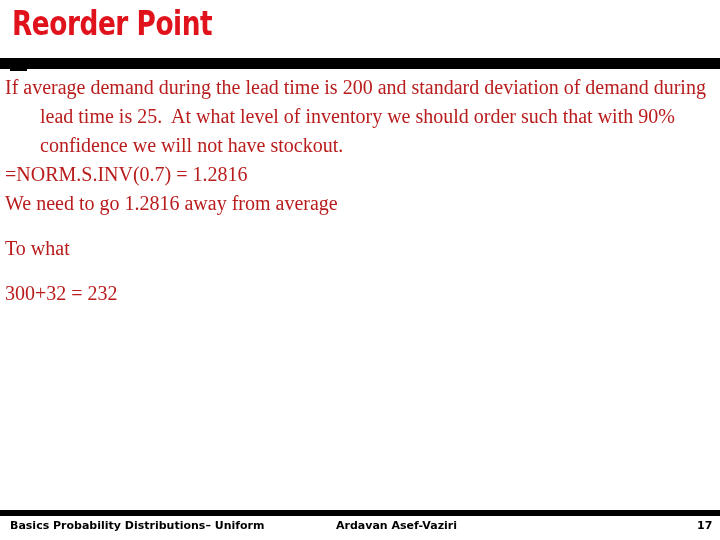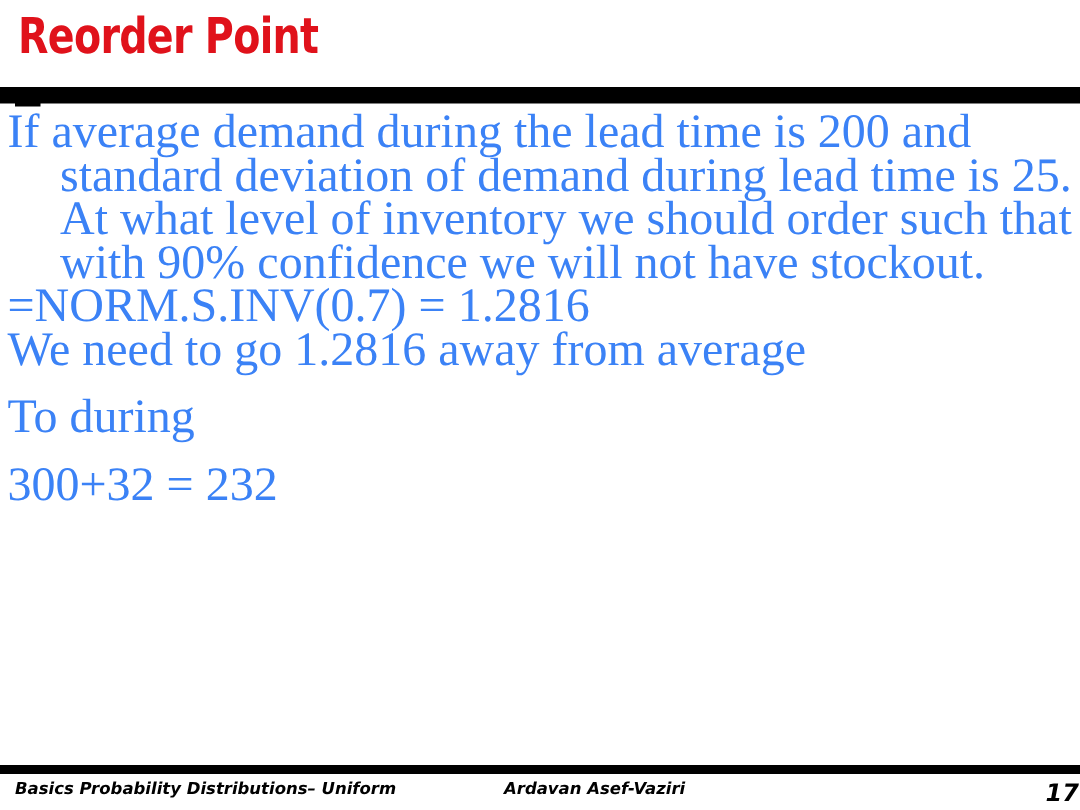--- a/index.html
+++ b/index.html
@@ -53,23 +53,23 @@
 
   
   #body-block {
     position: absolute;
     left: 0;
     top: 73px;
     width: 720px;
   }
 
   .para {
-    font-size: 32px;
+    font-size: 20px;
     line-height: 29px;
-    color: #3b82f6;
+    color: #b91c1c;
     padding-left: 5px;
     padding-right: 4px;
     margin: 0;
     white-space: pre-wrap;
   }
 
   
   .para.hanging {
     padding-left: 40px;
     text-indent: -35px;
@@ -91,21 +91,20 @@
     background: #000000;
   }
   #footer {
     position: absolute;
     left: 0;
     top: 517px;
     width: 628px;
     height: 23px;
     font-family: "DejaVu Sans", "Liberation Sans", sans-serif;
     font-weight: bold;
-    font-style: italic;
     font-size: 11px;
     color: #000000;
   }
   #footer-left {
     position: absolute;
     left: 10px;
     top: 2px;
     white-space: nowrap;
   }
   #footer-author {
@@ -118,42 +117,42 @@
     position: absolute;
     left: 483px;
     top: 2px;
     white-space: nowrap;
     margin-top: 22px;
   }
   #footer-page {
     position: absolute;
     left: 697px;
     top: 2px;
-    font-size: 16px;
+    font-size: 11px;
     white-space: nowrap;
   }
 </style>
 </head>
 <body>
 
 <div id="slide-title">Reorder Point</div>
 
 <div id="title-rule"></div>
 <div id="title-rule-nub"></div>
 
 <div id="body-block">
 
   <p class="para hanging">If average demand during the lead time is 200 and standard deviation of demand during lead time is 25.  At what level of inventory we should order such that with 90% confidence we will not have stockout.</p>
 
   <p class="para">=NORM.S.INV(0.7) = 1.2816</p>
 
   <p class="para spaced">We need to go 1.2816 away from average</p>
 
 
-  <p class="para spaced-sm">To during</p>
+  <p class="para spaced-sm">To what</p>
 
   <p class="para spaced-sm">300+32 = 232</p>
 
 
 
 </div>
 
 <div id="footer-rule"></div>
 
 <div id="footer">

